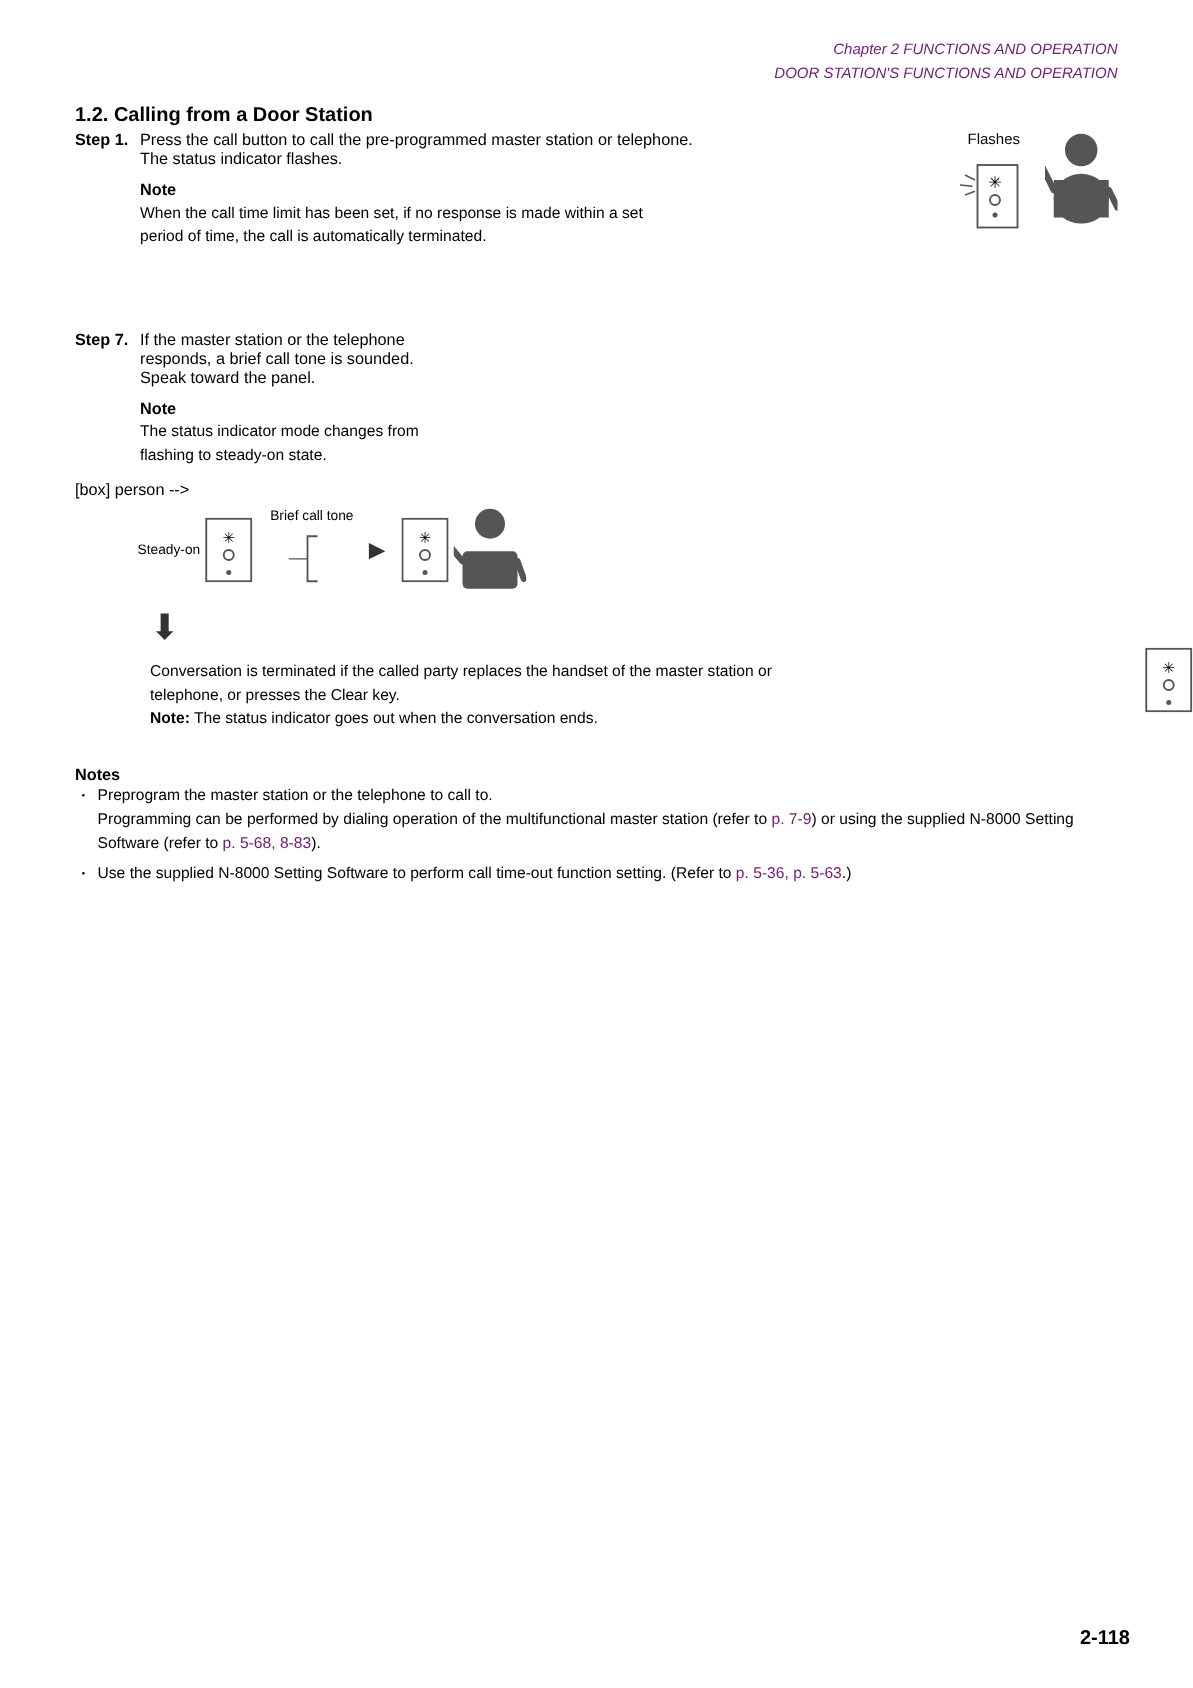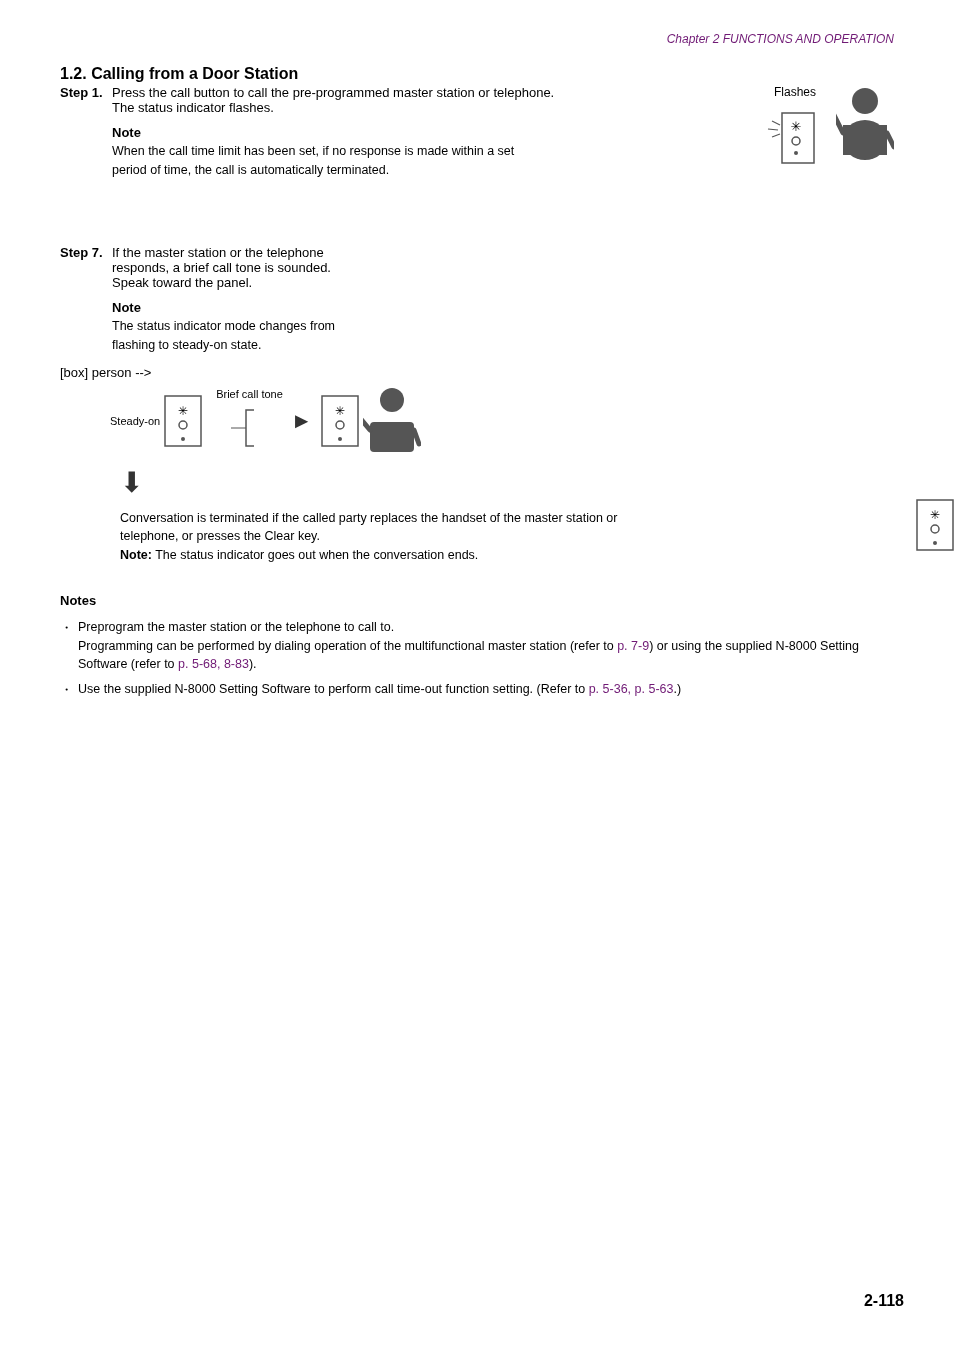--- a/index.html
+++ b/index.html
@@ -102,41 +102,41 @@
       white-space: nowrap;
       margin-bottom: 2px;
     }
     
     .notes-section {
       margin-top: 28px;
     }
     .notes-title {
       font-weight: bold;
       font-size: 13px;
-      margin-bottom: 10px;
+      margin-bottom: 0;
     }
     .note-item {
       display: flex;
       align-items: flex-start;
       margin-bottom: 6px;
       font-size: 12.5px;
       line-height: 1.5;
     }
     .bullet {
       min-width: 18px;
       font-size: 13px;
     }
     .link-text {
       color: #701a75;
       text-decoration: none;
     }
     
     .page-number {
       position: absolute;
-      bottom: 40px;
+      bottom: 30px;
       right: 50px;
       font-size: 16px;
       font-weight: bold;
     }
     .step1-group {
       display: flex;
       align-items: flex-start;
       gap: 6px;
       position: absolute;
       right: 10px;
@@ -165,20 +165,21 @@
     }
     
   </style>
 </head>
 <body>
 
 <div class="page">
 
   <div class="chapter-header">
     <div>Chapter 2   FUNCTIONS AND OPERATION</div>
+    <div>DOOR STATION'S FUNCTIONS AND OPERATION</div>
   </div>
 
   <div class="section-title">
     <span>1.2.</span>&nbsp;<span>Calling from a Door Station</span>
   </div>
 
   <div class="step1-section">
     <div class="step-row">
       <span class="step-label">Step 1.</span>
       <div class="step-content">

